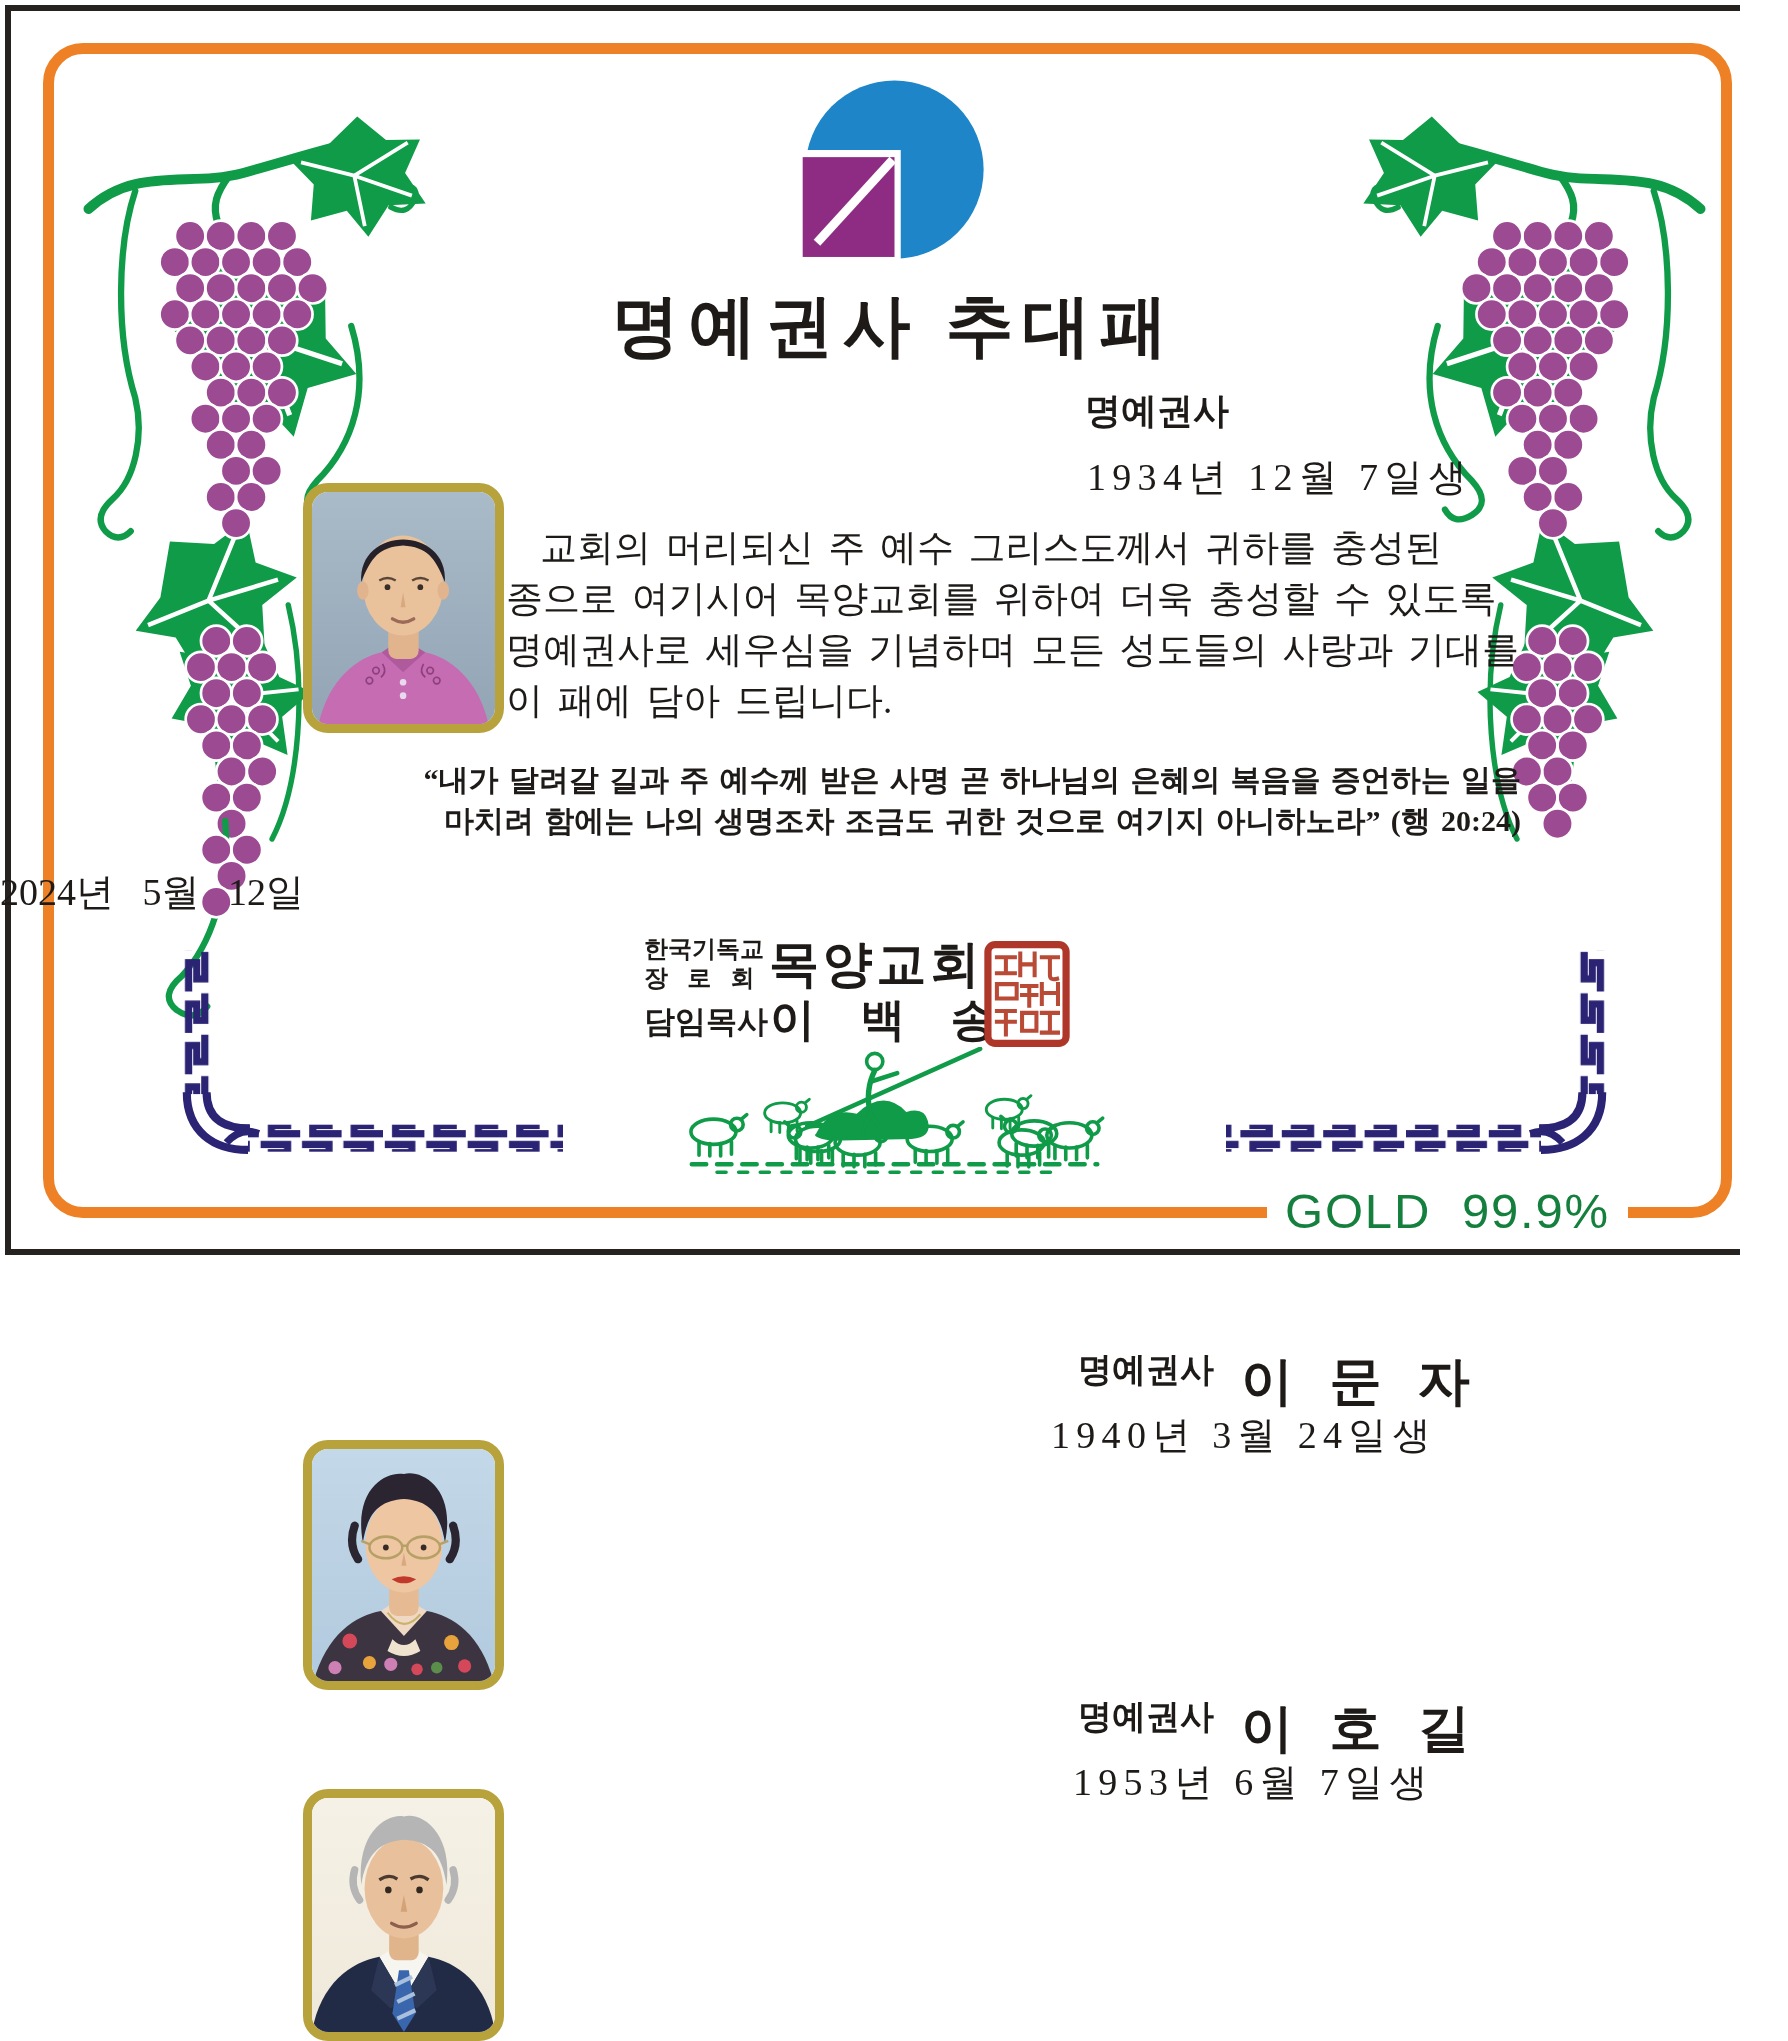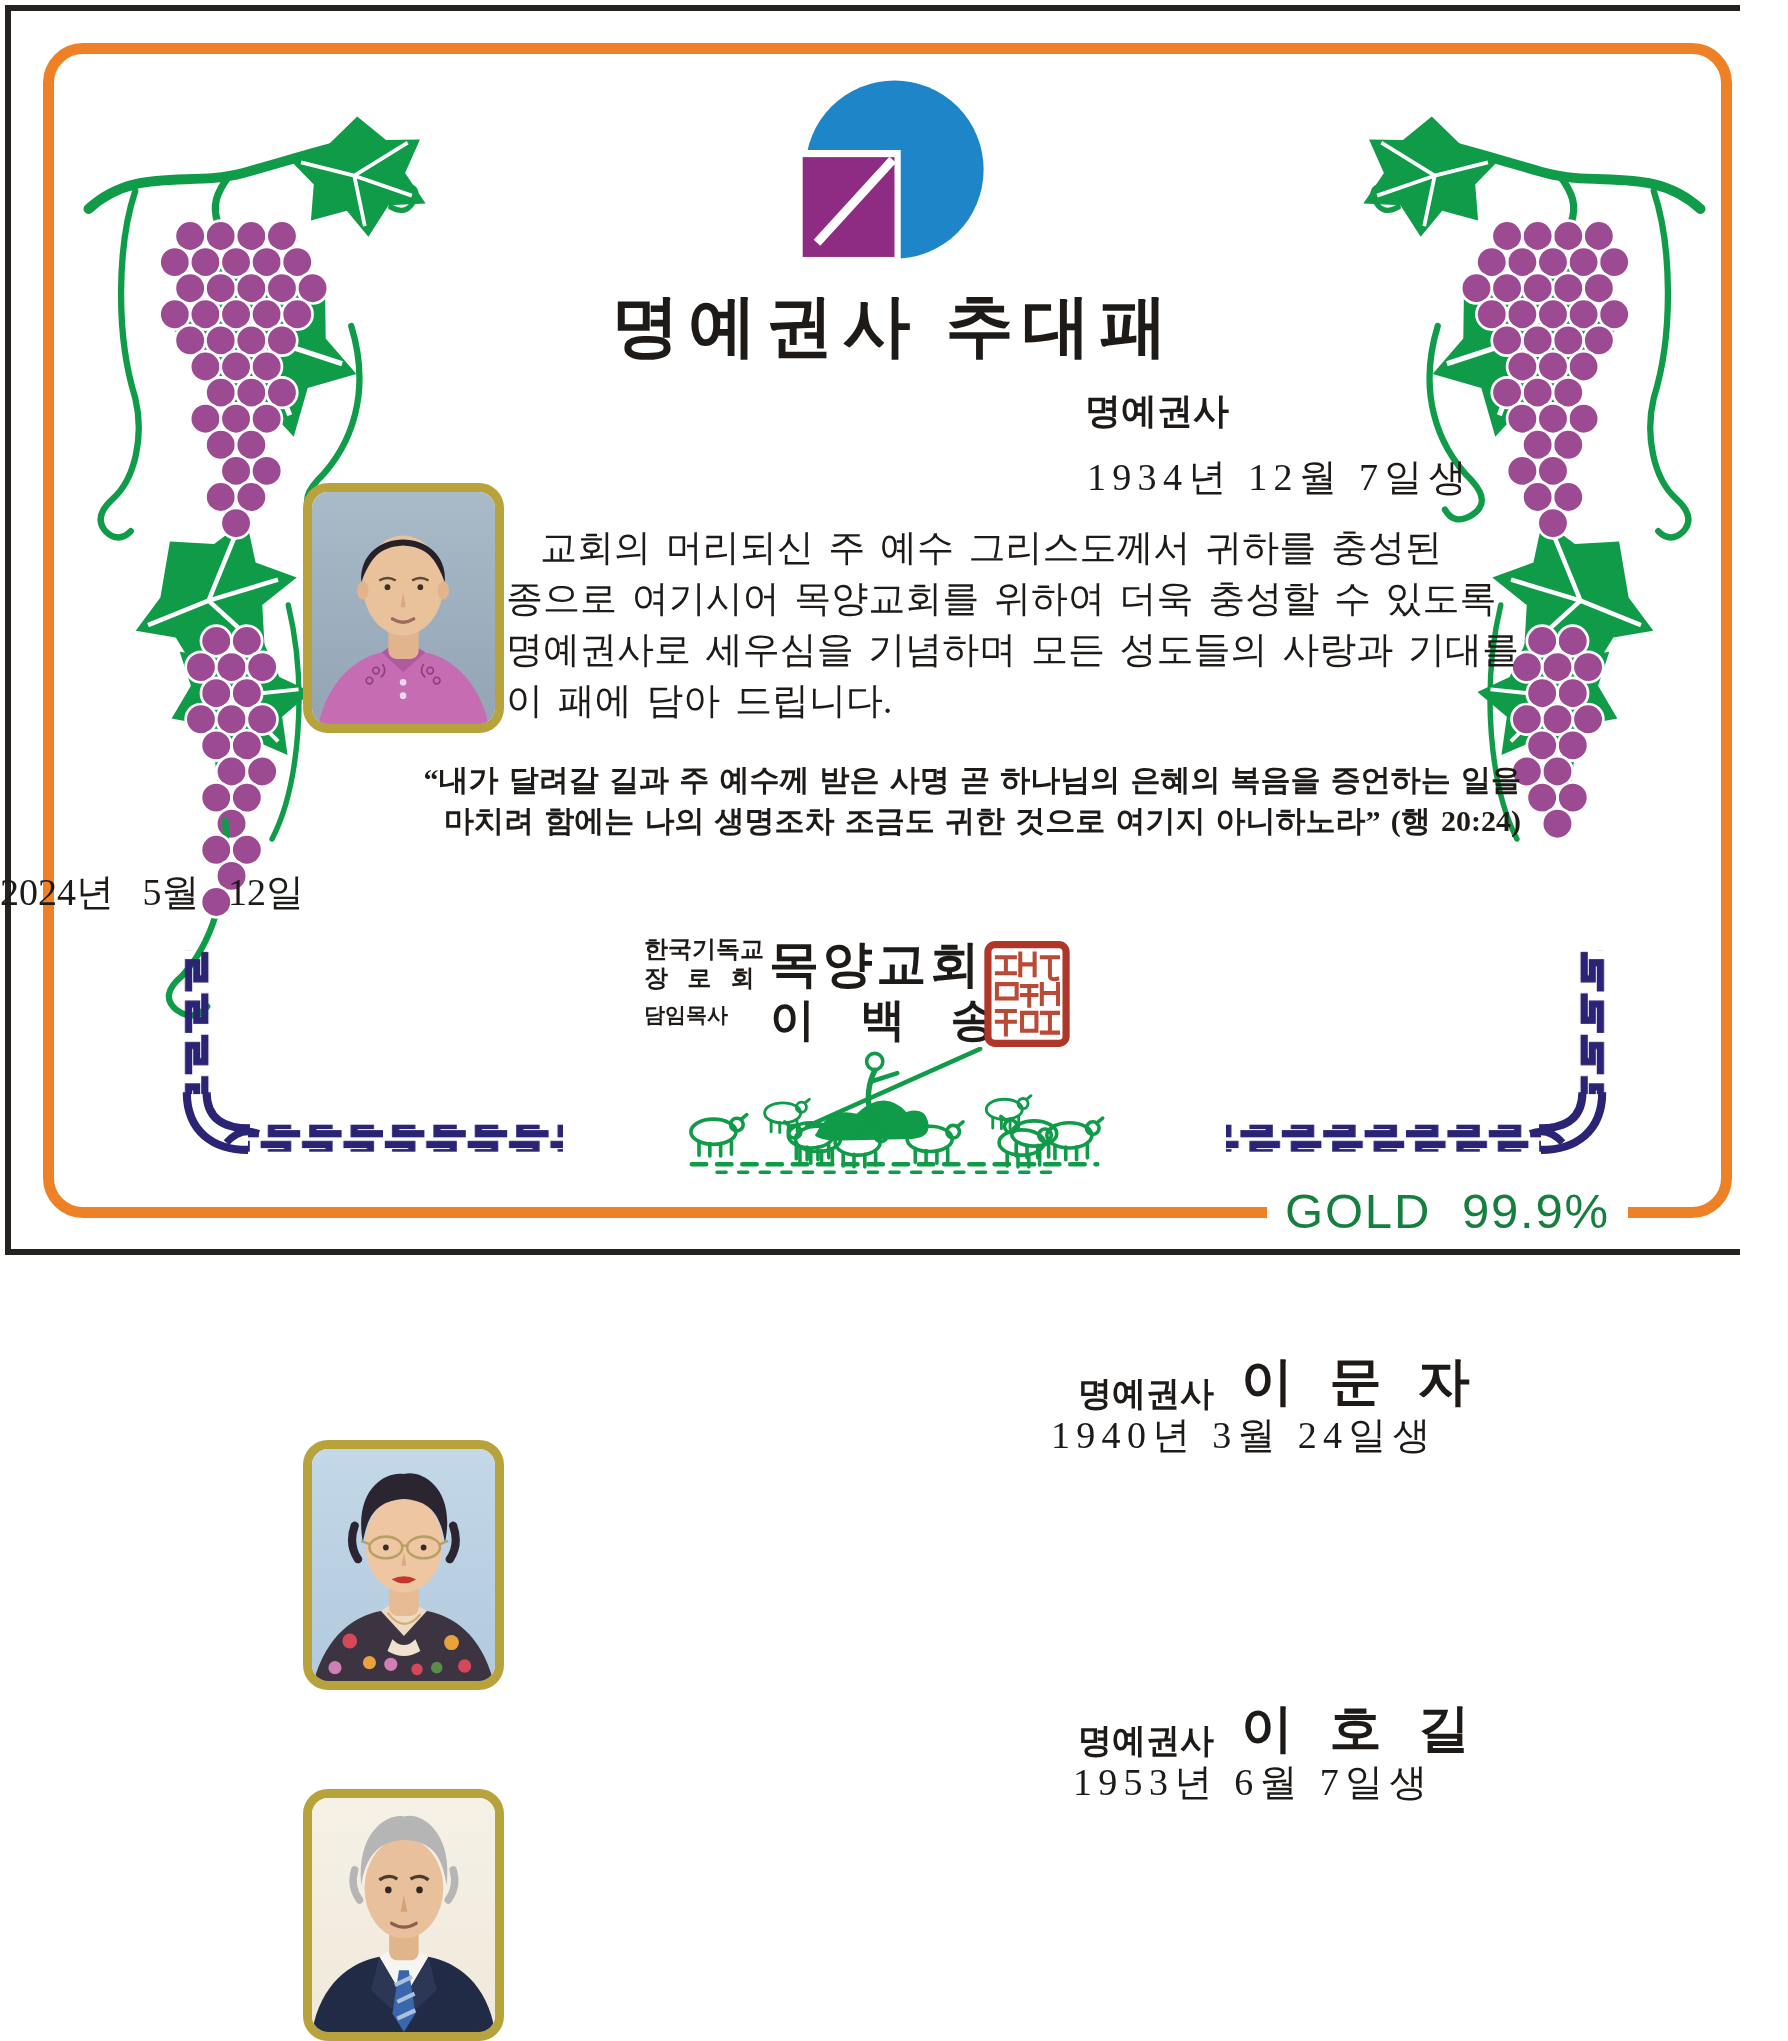--- a/index.html
+++ b/index.html
@@ -6,38 +6,38 @@
   .stage{position:relative;width:1740px;height:2041px;background:#fff;overflow:hidden;
          font-family:"Liberation Serif","DejaVu Serif",serif;color:#1d1a18;text-decoration:underline;}
   .abs{position:absolute;}
   
   .outer-frame{left:4.5px;top:4.5px;width:1779px;height:1250px;border:6.3px solid #262220;box-sizing:border-box;}
   .orange-frame{left:43px;top:43px;width:1689px;height:1175px;border:11.7px solid #ee8125;
                 border-radius:40px;box-sizing:border-box;}
   
   .title{left:0;top:281px;width:1788px;text-align:center;font-size:68px;font-weight:bold;
          letter-spacing:9px;white-space:nowrap;}
-  .recipient-row{display:flex;align-items:flex-end;gap:27px;white-space:pre;}
+  .recipient-row{display:flex;align-items:flex-start;gap:27px;white-space:pre;}
   .role-lg{font-size:36px;font-weight:bold;}
   .name-lg{font-size:52px;font-weight:bold;word-spacing:23.4px;}
   .birth-lg{font-size:38px;letter-spacing:6.3px;white-space:pre;}
   .main-recipient{left:1085px;top:387px;}
   .main-birth{left:1087px;top:452px;}
   .body-par{left:506px;top:522px;font-size:37px;line-height:51px;word-spacing:5.4px;}
   .body-par div{white-space:nowrap;}
   .body-par div:first-child{padding-left:34px;}
   .quote{left:270px;top:759px;width:1251px;text-align:right;font-size:30px;line-height:41px;
          font-weight:600;word-spacing:2.7px;}
   .date-line{left:0;top:867px;width:1721px;font-size:38px;white-space:pre;}
   .denom{left:644px;top:934px;font-size:24px;line-height:29px;
          font-family:"Liberation Sans","DejaVu Sans",sans-serif;font-weight:bold;}
   .denom .l2{word-spacing:12.6px;}
   .church{left:769px;top:931px;font-size:50px;font-weight:800;
           font-family:"Liberation Sans","DejaVu Sans",sans-serif;letter-spacing:3.6px;}
-  .pastor-title{left:644px;top:1001px;font-size:21px;font-weight:bold;}
+  .pastor-title{left:644px;top:1001px;font-size:31px;font-weight:bold;}
   .pastor-name{left:770px;top:990px;font-size:45px;font-weight:bold;word-spacing:34px;white-space:pre;}
   .gold{left:1267px;top:1183px;background:#fff;padding:0 18px;font-size:49px;font-weight:500;
         color:#15803d;font-family:"Liberation Sans","DejaVu Sans",sans-serif;white-space:pre;
         letter-spacing:1.8px;z-index:6;}
   
   .photo{width:201px;height:250px;border:9px solid #b7a23c;border-radius:25px;box-sizing:border-box;
          overflow:hidden;background:#fff;}
   .photo svg{display:block;width:100%;height:100%;}
   .photo1{left:303px;top:483px;}
   .photo2{left:303px;top:1440px;}

